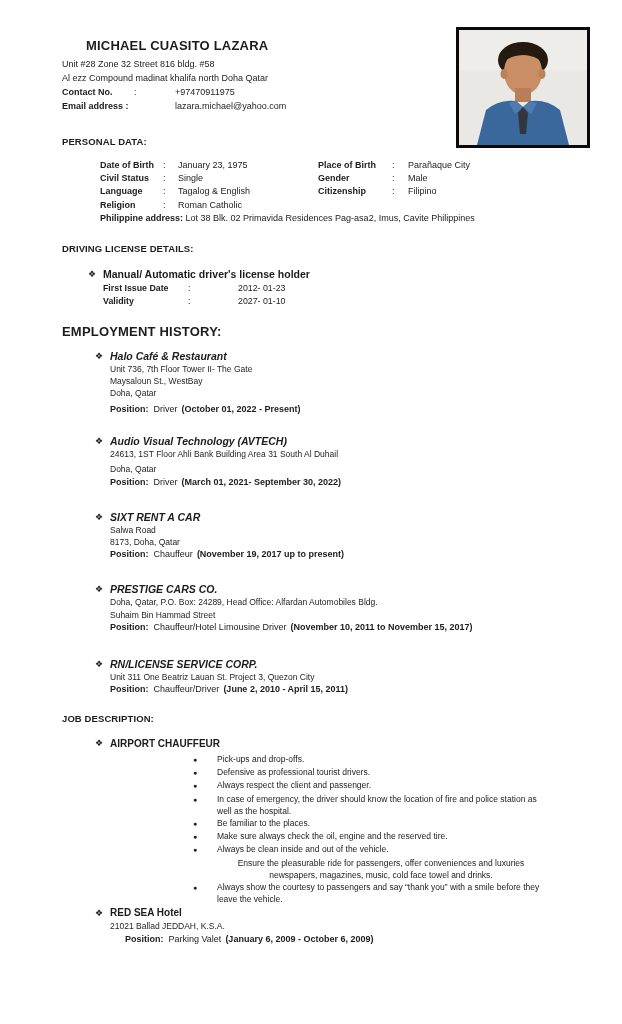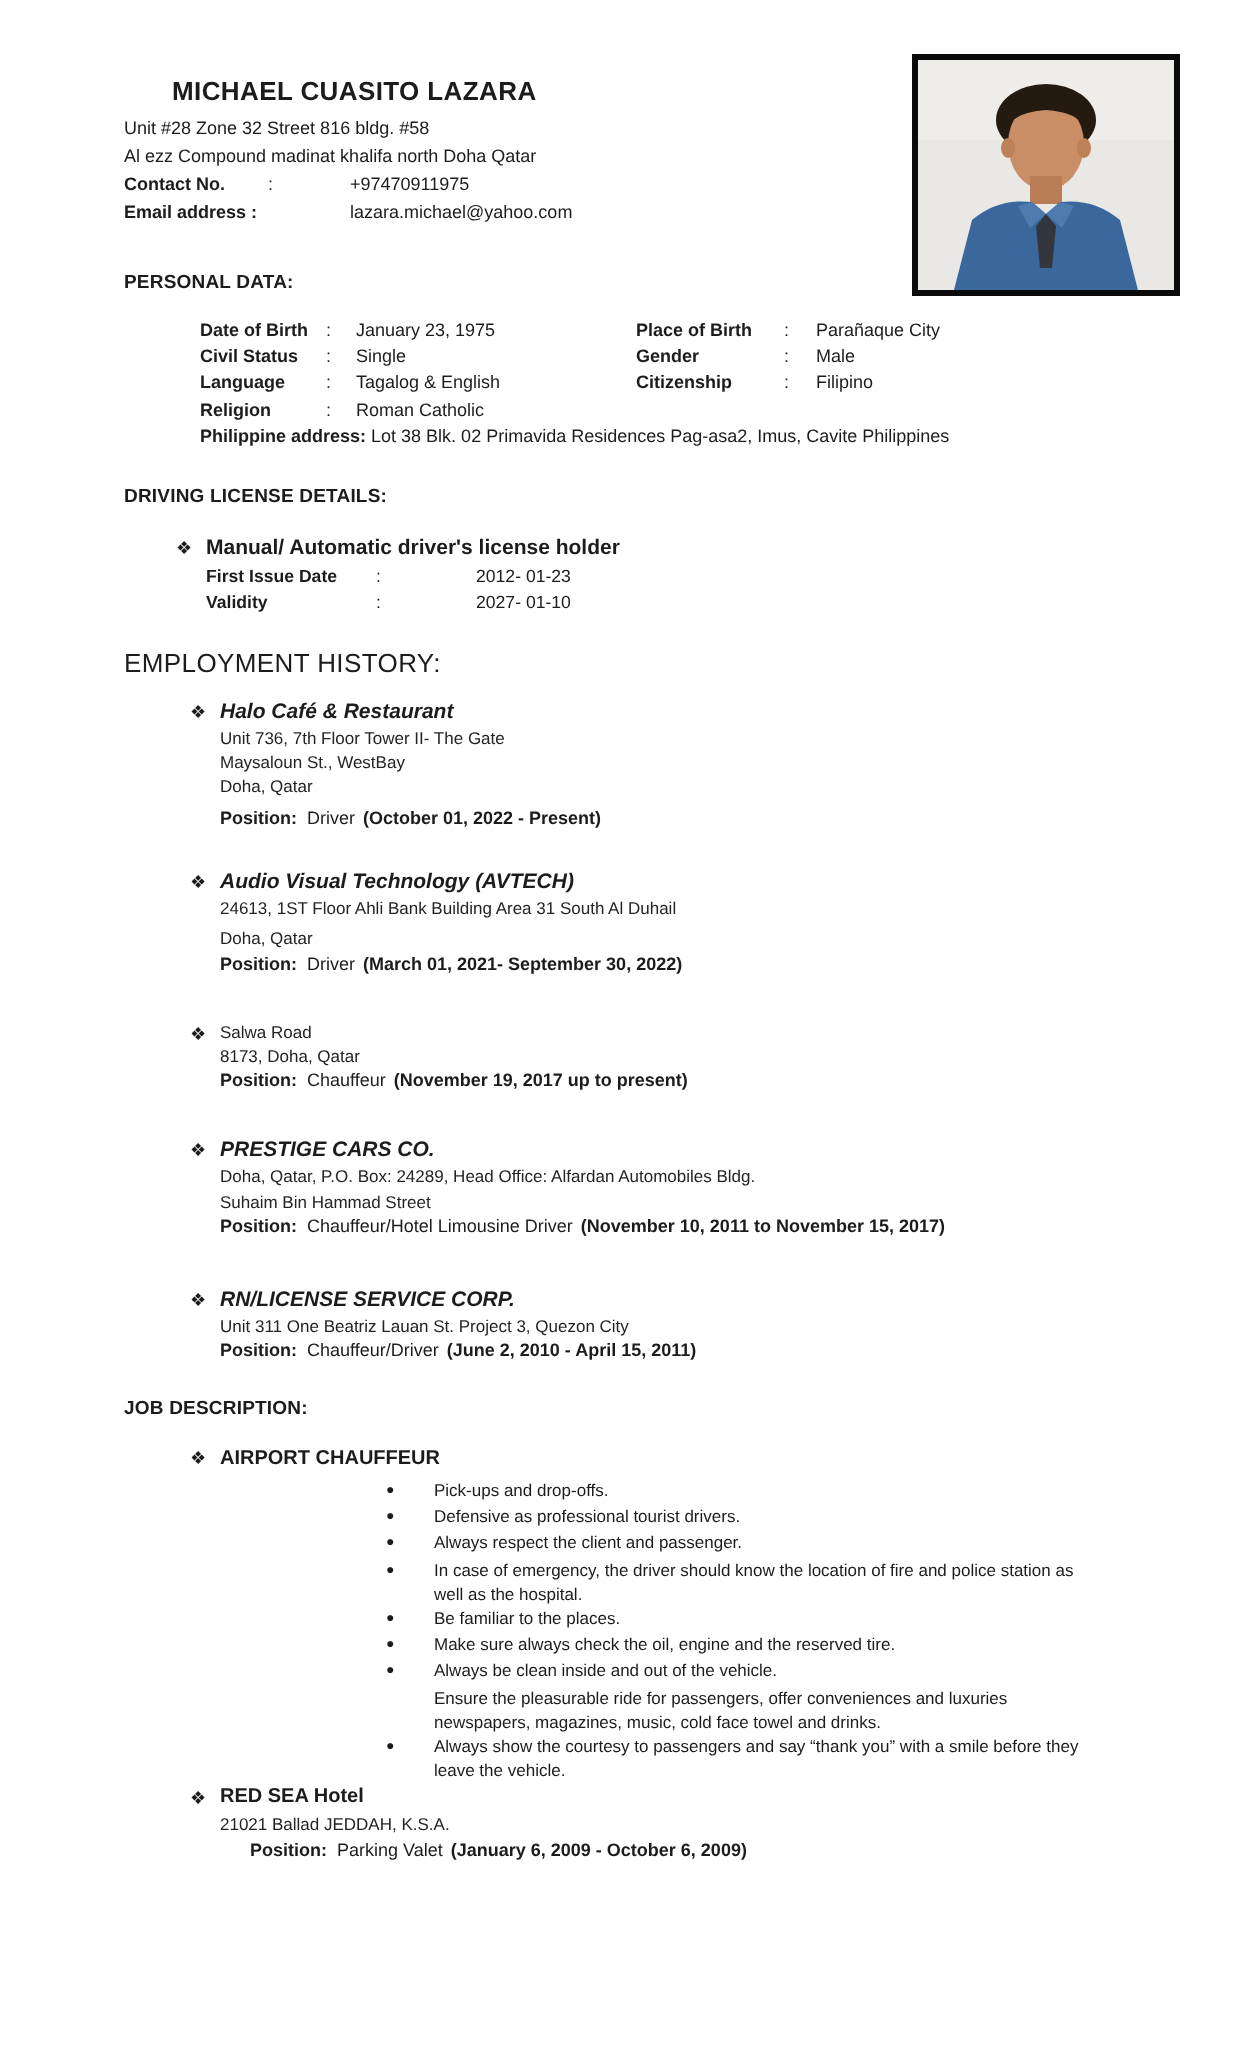--- a/index.html
+++ b/index.html
@@ -17,21 +17,21 @@
   .hrow{display:flex;font-size:9px;line-height:14px;}
   .hrow .lbl{font-weight:bold;width:72px;}
   .hrow .colon{width:41px;}
   .hrow .lbl-wide{font-weight:bold;width:113px;}
 
   
   .photo-frame{position:absolute;left:456px;top:27px;width:128px;height:115px;border:3px solid #0a0a0a;background:#e9e8e4;}
 
   
   .sec-h{font-size:9.5px;font-weight:bold;letter-spacing:.1px;}
-  .sec-h-big{font-size:13px;font-weight:normal;letter-spacing:.2px;}
+  .sec-h-big{font-size:13px;font-weight:bold;letter-spacing:.2px;}
 
   
   .pd{margin-left:38px;margin-top:12px;}
   .pd-row{display:flex;font-size:9px;line-height:13.2px;}
   .pd-row .l1{font-weight:bold;width:63px;}
   .pd-row .c1{width:15px;}
   .pd-row .v1{width:140px;}
   .pd-row .l2{font-weight:bold;width:74px;}
   .pd-row .c2{width:16px;}
   .ph-line{font-size:9px;line-height:13.2px;}
@@ -58,21 +58,21 @@
   .pos .pp{font-weight:bold;}
 
   
   .jd-sec{margin-left:33px;position:relative;margin-top:13px;}
   .jd-sec .dia{position:absolute;left:0;top:1px;font-size:9px;}
   .jd-title{margin-left:15px;font-size:10px;font-weight:bold;line-height:13px;}
   .jd-list{margin-left:98px;margin-top:3px;width:352px;}
   .jd-item{display:flex;font-size:8.5px;line-height:12.2px;}
   .jd-item .dot{width:24px;font-size:7px;padding-top:1px;}
   .jd-item .txt{flex:1;}
-  .jd-cont{margin-left:24px;font-size:8.5px;line-height:12.2px;white-space:pre-wrap;}
+  .jd-cont{margin-left:24px;font-size:8.5px;line-height:12.2px;white-space:pre-wrap;text-align:center;}
 </style>
 </head>
 <body>
 
 <div class="page">
 
   <div class="photo-frame">
     <svg width="128" height="115" viewBox="0 0 128 115">
       <rect x="0" y="0" width="128" height="115" fill="#e9e8e4"></rect>
       <rect x="0" y="0" width="128" height="40" fill="#eeede9"></rect>
@@ -181,20 +181,21 @@
       <div class="addr" style="margin-top:3px;">Doha, Qatar</div>
       <div class="pos" style="margin-top:0;">
         <span class="pl">Position:</span><span class="pn">Driver</span><span class="pp">(March 01, 2021- September 30, 2022)</span>
       </div>
     </div>
   </div>
 
   <div class="entry" style="margin-top:20px;">
     <span class="dia">❖</span>
     <div class="body">
+      <div class="company">SIXT RENT A CAR</div>
       <div class="addr">Salwa Road</div>
       <div class="addr">8173, Doha, Qatar</div>
       <div class="pos" style="margin-top:0;line-height:13px;">
         <span class="pl">Position:</span><span class="pn">Chauffeur</span><span class="pp">(November 19, 2017 up to present)</span>
       </div>
     </div>
   </div>
 
   <div class="entry" style="margin-top:21px;">
     <span class="dia">❖</span>

